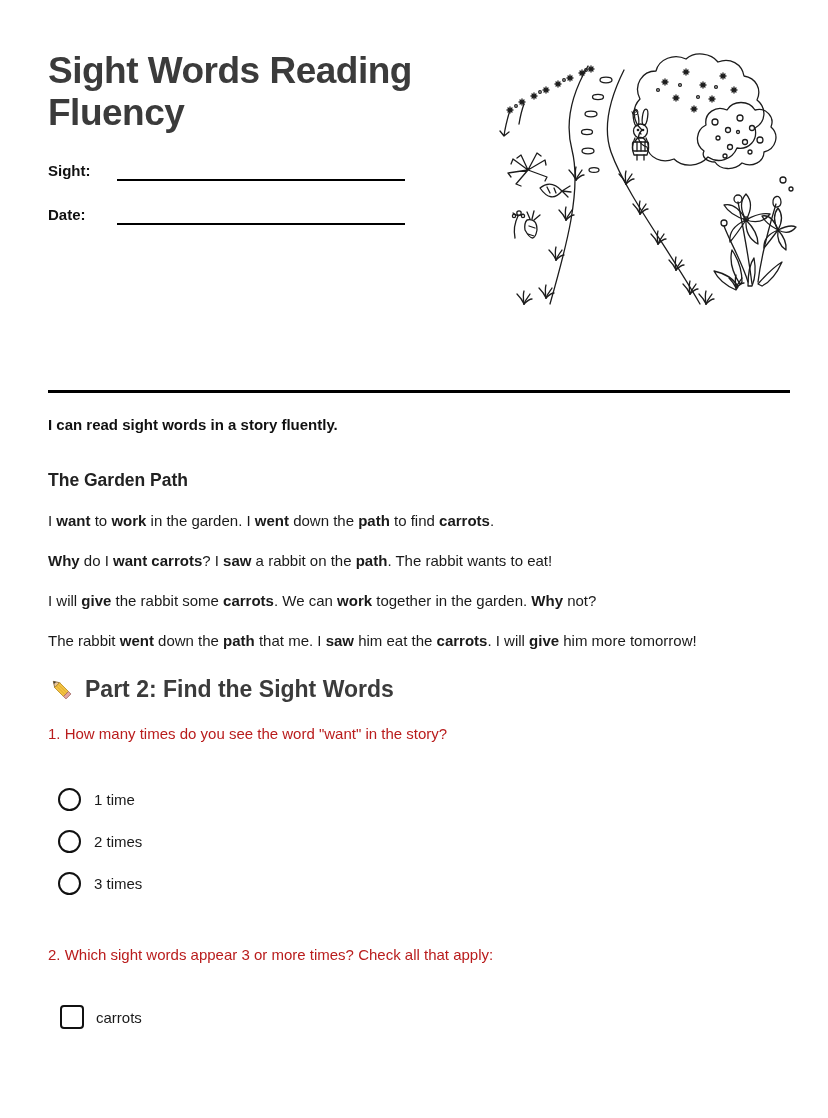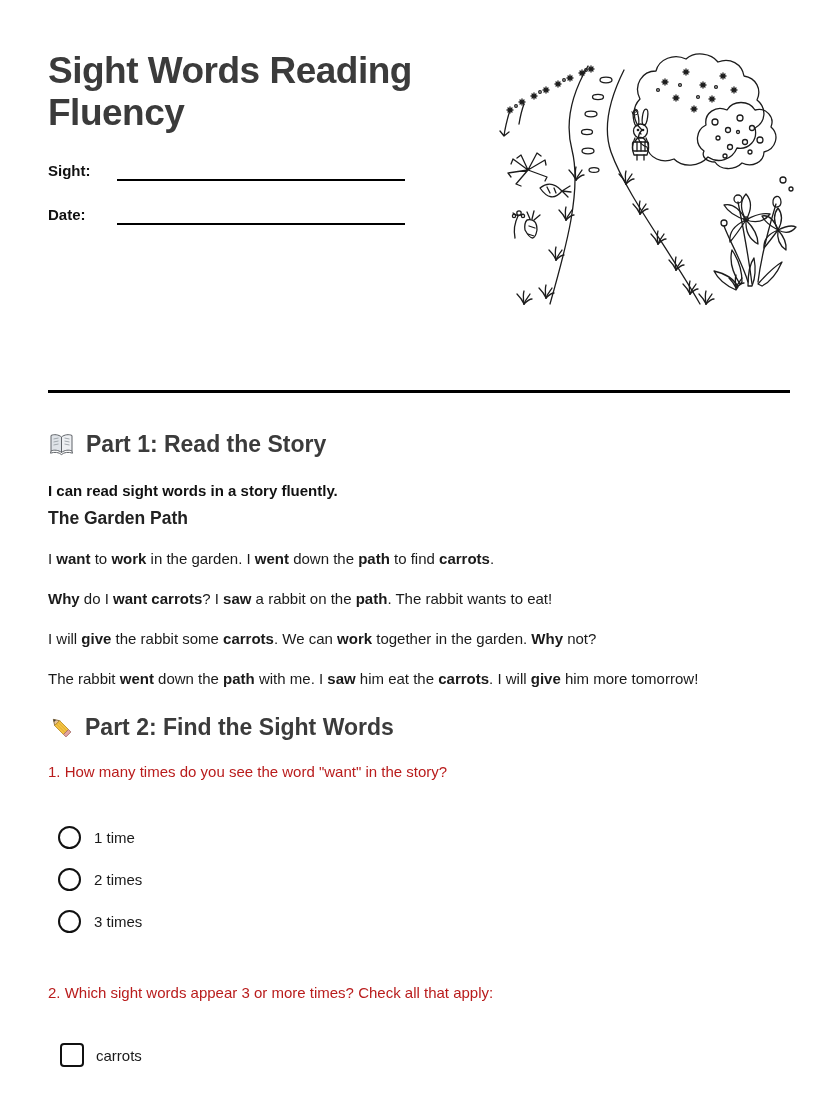--- a/index.html
+++ b/index.html
@@ -14,21 +14,21 @@
   .field-line{width:288px;height:18px;border-bottom:2px solid #000;}
   .date-row{margin-top:24px;}
   .illustration{position:absolute;left:442px;top:2px;width:312px;height:260px;}
   .divider{border:none;border-top:3px solid #000;margin:0;}
   .h2{display:flex;align-items:center;gap:11px;margin:36px 0 0;font-size:23px;
       line-height:30px;font-weight:700;color:#3b3b3b;}
   .h2 svg{flex:none;}
   .part2-h2{margin-top:23px;}
   .objective{margin:21px 0 0;font-size:15px;line-height:21px;font-weight:700;color:#111;}
   .objective2{margin-top:23px;}
-  .story-title{margin:6px 0 0;font-size:17.5px;line-height:22px;font-weight:700;color:#222;}
+  .story-title{margin:34px 0 0;font-size:17.5px;line-height:22px;font-weight:700;color:#222;}
   .story{margin-top:3px;}
   .story p{margin:19px 0 0;font-size:15px;line-height:21px;color:#1a1a1a;}
   .story strong{font-weight:700;}
   .question{margin:19px 0 0;font-size:15px;line-height:21px;font-weight:400;color:#b91c1c;}
   .q2{margin-top:49px;}
   .opt-group{margin:44px 0 16px 10px;}
   .cb-group{margin:40px 0 0 12px;}
   .opt-row{display:flex;align-items:center;gap:13px;margin-top:19px;}
   .opt-row:first-child{margin-top:0;}
   .cb-group .opt-row{gap:12px;margin-top:17px;}
@@ -199,38 +199,29 @@
             <use href="#tuft" x="200" y="242"></use>
               <use href="#tuft" x="216" y="252"></use>
             <use href="#tuft" x="246" y="236"></use>
           </g>
         </svg>
       </div>
     </div>
 
     <hr class="divider">
 
-    <div class="h2">
-      <svg width="27" height="24" viewBox="0 0 26 24">
-        <path d="M13,5 C10,2.5 5.5,2 2.5,3.5 L2.5,19 C5.5,17.5 10,18 13,20.5 Z" fill="#dfe3e8" stroke="#5f6368" stroke-width="1"></path>
-        <path d="M13,5 C16,2.5 20.5,2 23.5,3.5 L23.5,19 C20.5,17.5 16,18 13,20.5 Z" fill="#eef0f3" stroke="#5f6368" stroke-width="1"></path>
-        <path d="M2.5,19 L2,21.2 C6,19.7 10.5,20.2 13,22.6 C15.5,20.2 20,19.7 24,21.2 L23.5,19" fill="none" stroke="#5f6368" stroke-width="1"></path>
-        <path d="M5,7 L10,6 M5,10 L10,9 M5,13 L10,12 M16,6 L21,7 M16,9 L21,10 M16,12 L21,13" stroke="#9aa0a6" stroke-width="0.9"></path>
-      </svg>
-      <span>Part 1: Read the Story</span>
-    </div>
 
     <p class="objective">I can read sight words in a story fluently.</p>
     <p class="story-title">The Garden Path</p>
 
     <div class="story">
         <p><span>I </span><strong>want</strong><span> to </span><strong>work</strong><span> in the garden. I </span><strong>went</strong><span> down the </span><strong>path</strong><span> to find </span><strong>carrots</strong><span>.</span></p>
         <p><strong>Why</strong><span> do I </span><strong>want carrots</strong><span>? I </span><strong>saw</strong><span> a rabbit on the </span><strong>path</strong><span>. The rabbit wants to eat!</span></p>
         <p><span>I will </span><strong>give</strong><span> the rabbit some </span><strong>carrots</strong><span>. We can </span><strong>work</strong><span> together in the garden. </span><strong>Why</strong><span> not?</span></p>
-        <p><span>The rabbit </span><strong>went</strong><span> down the </span><strong>path</strong><span> with me. I </span><strong>saw</strong><span> him eat the </span><strong>carrots</strong><span>. I will </span><strong>give</strong><span> him more tomorrow!</span></p>
+        <p><span>The rabbit </span><strong>went</strong><span> down the </span><strong>path</strong><span> that me. I </span><strong>saw</strong><span> him eat the </span><strong>carrots</strong><span>. I will </span><strong>give</strong><span> him more tomorrow!</span></p>
       </div>
 
     <div class="h2 part2-h2">
       <svg width="26" height="26" viewBox="0 0 24 24">
         <g transform="rotate(45 12 12)">
           <polygon points="2,12 7,8.8 7,15.2" fill="#e8c49a" stroke="#8a6d3b" stroke-width="0.8"></polygon>
           <polygon points="2,12 4.2,10.6 4.2,13.4" fill="#3c3c3c"></polygon>
           <rect x="7" y="8.8" width="11.5" height="6.4" fill="#f6c445" stroke="#b98b1d" stroke-width="0.8"></rect>
           <path d="M7,10.9 L18.5,10.9 M7,13 L18.5,13" stroke="#d9a92c" stroke-width="0.8"></path>
           <rect x="18.5" y="8.8" width="3.2" height="6.4" fill="#e3a6a1" stroke="#a9716c" stroke-width="0.8"></rect>

